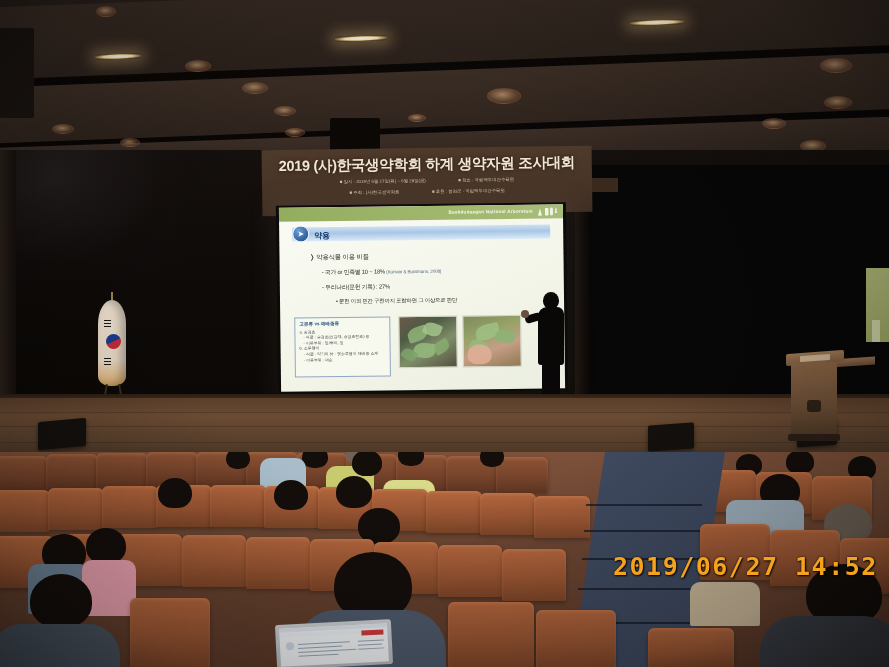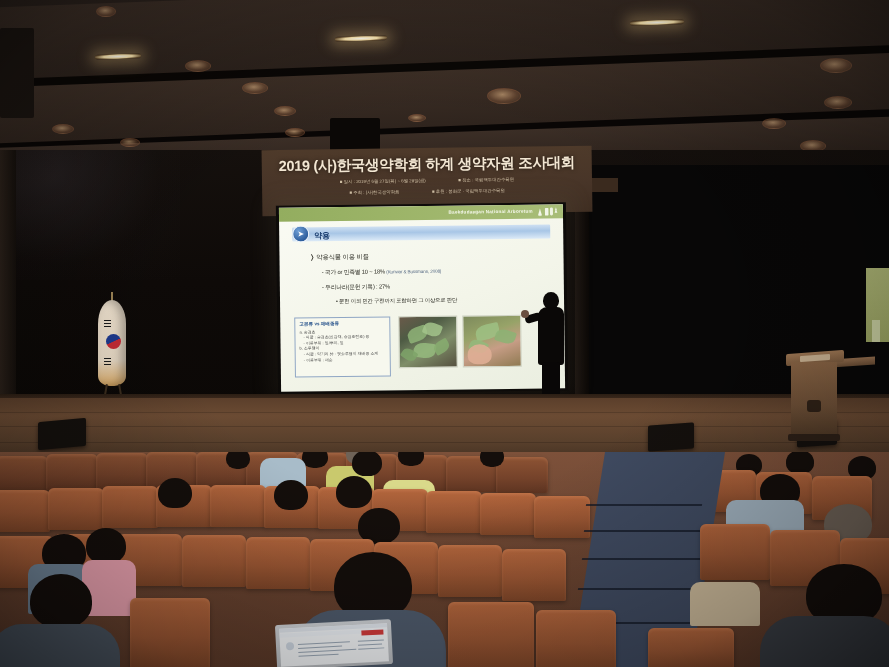--- a/index.html
+++ b/index.html
@@ -636,14 +636,15 @@
       <div class="ls-line" style="left:18px;top:24px;width:58px;"></div>
       <div class="ls-line" style="left:18px;top:28px;width:40px;"></div>
       <div class="ls-line" style="left:78px;top:16px;width:26px;"></div>
       <div class="ls-line" style="left:78px;top:20px;width:24px;"></div>
       <div class="ls-line" style="left:78px;top:24px;width:26px;"></div>
     </div>
   </div>
 
   <div class="vignette"></div>
 
+  <div class="timestamp">2019/06/27  14:52</div>
 
 </div>
 
 </body></html>

